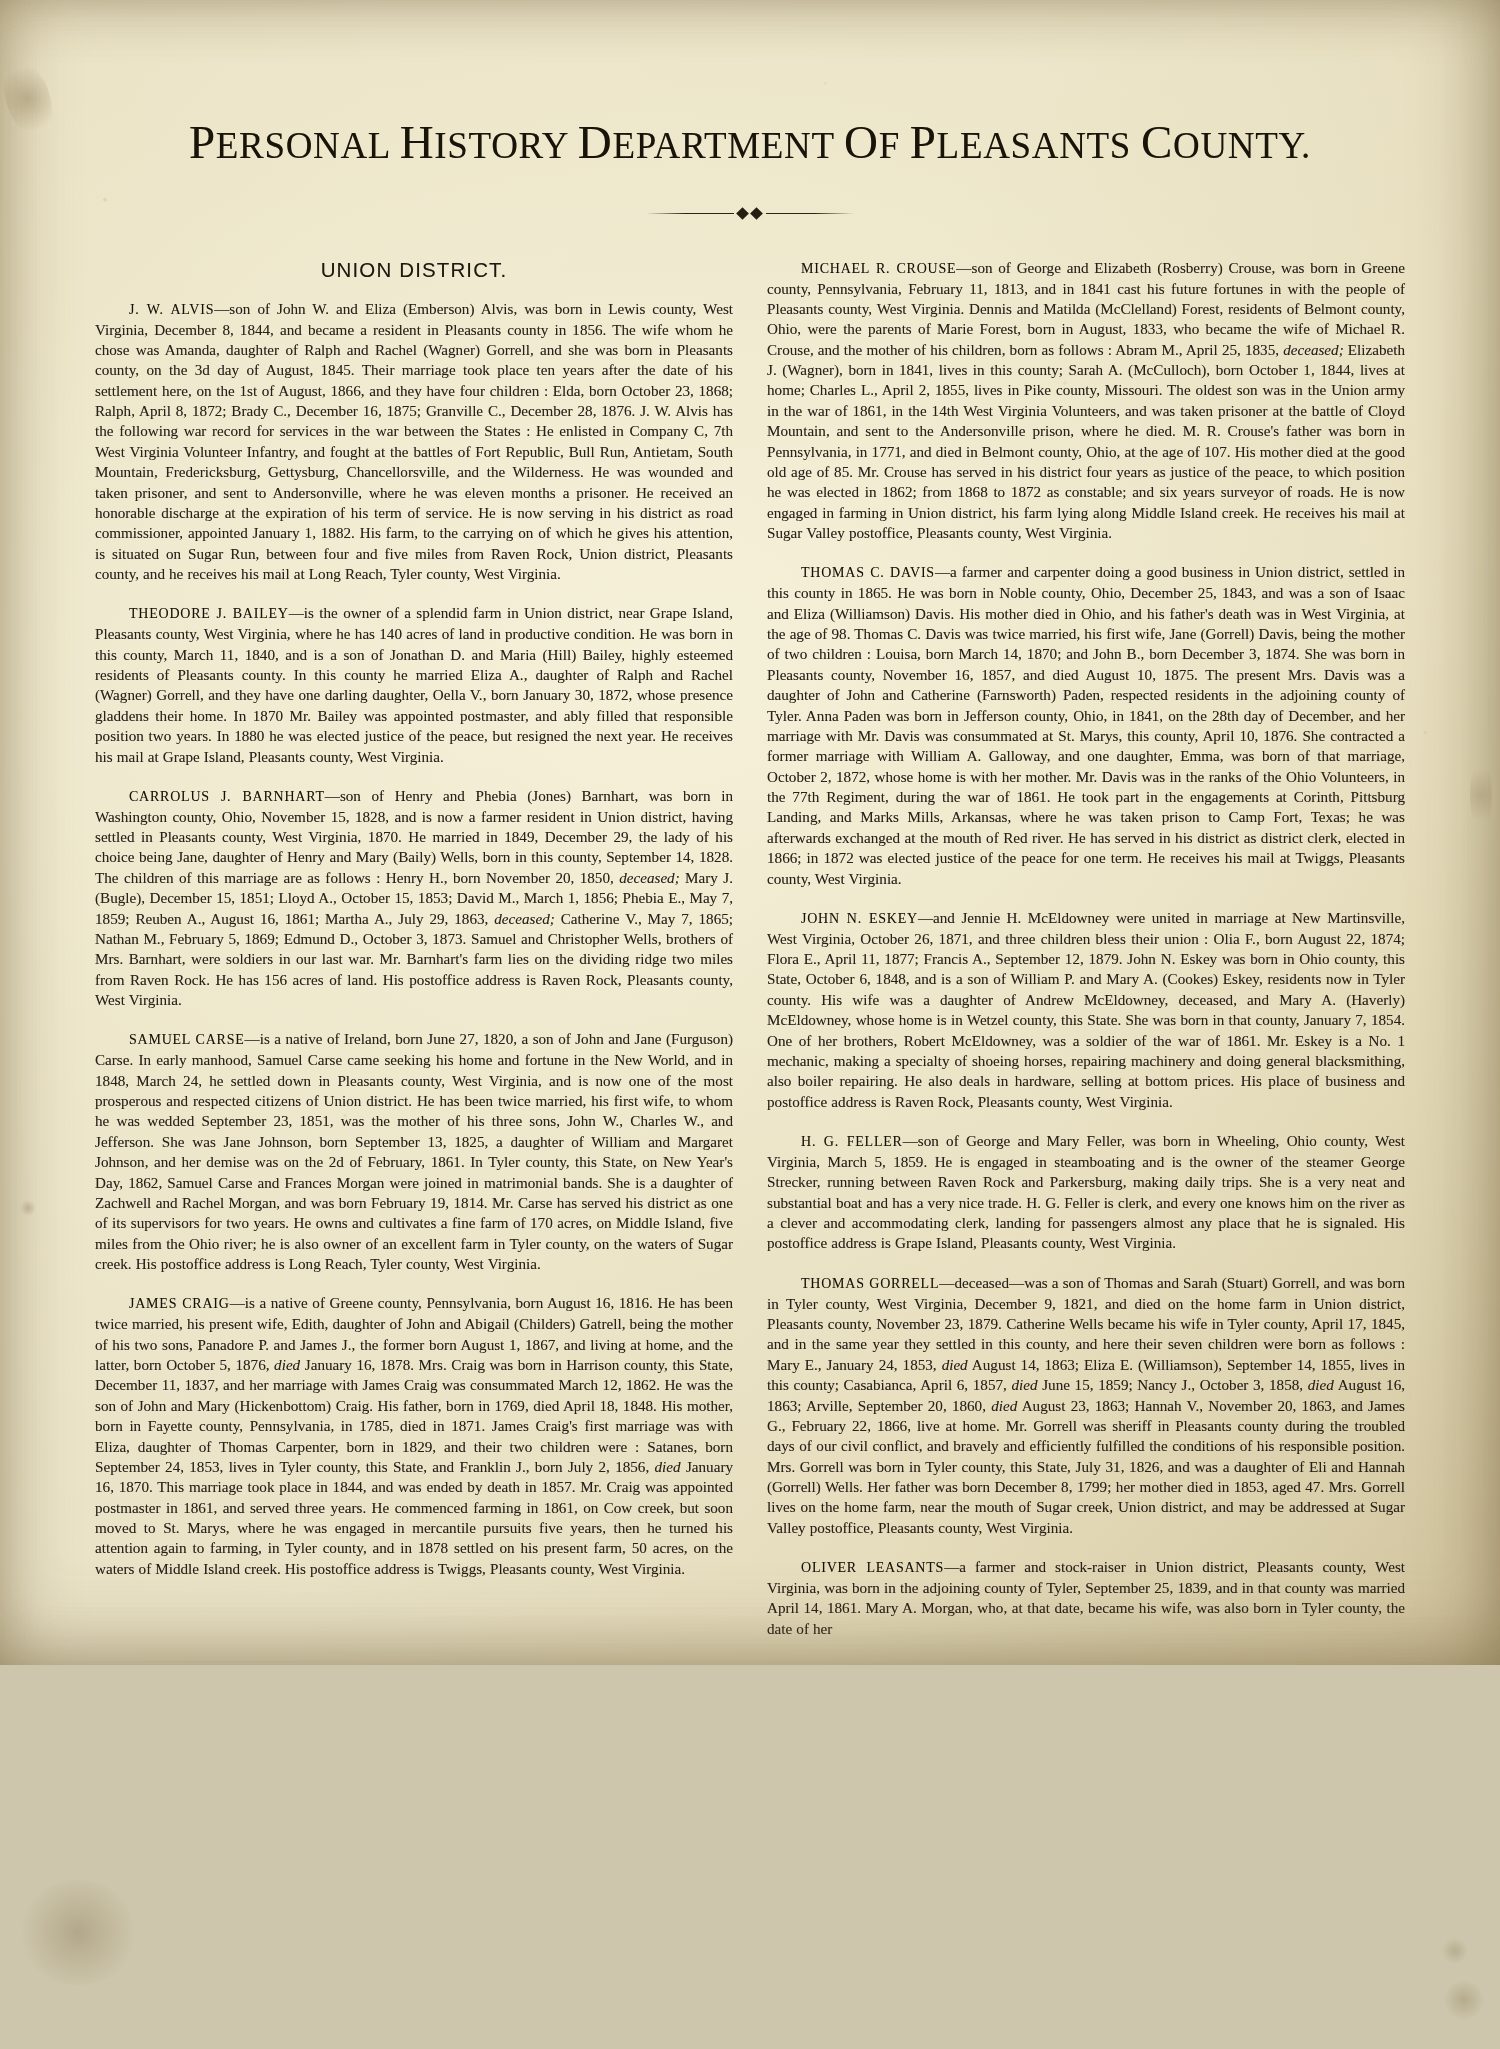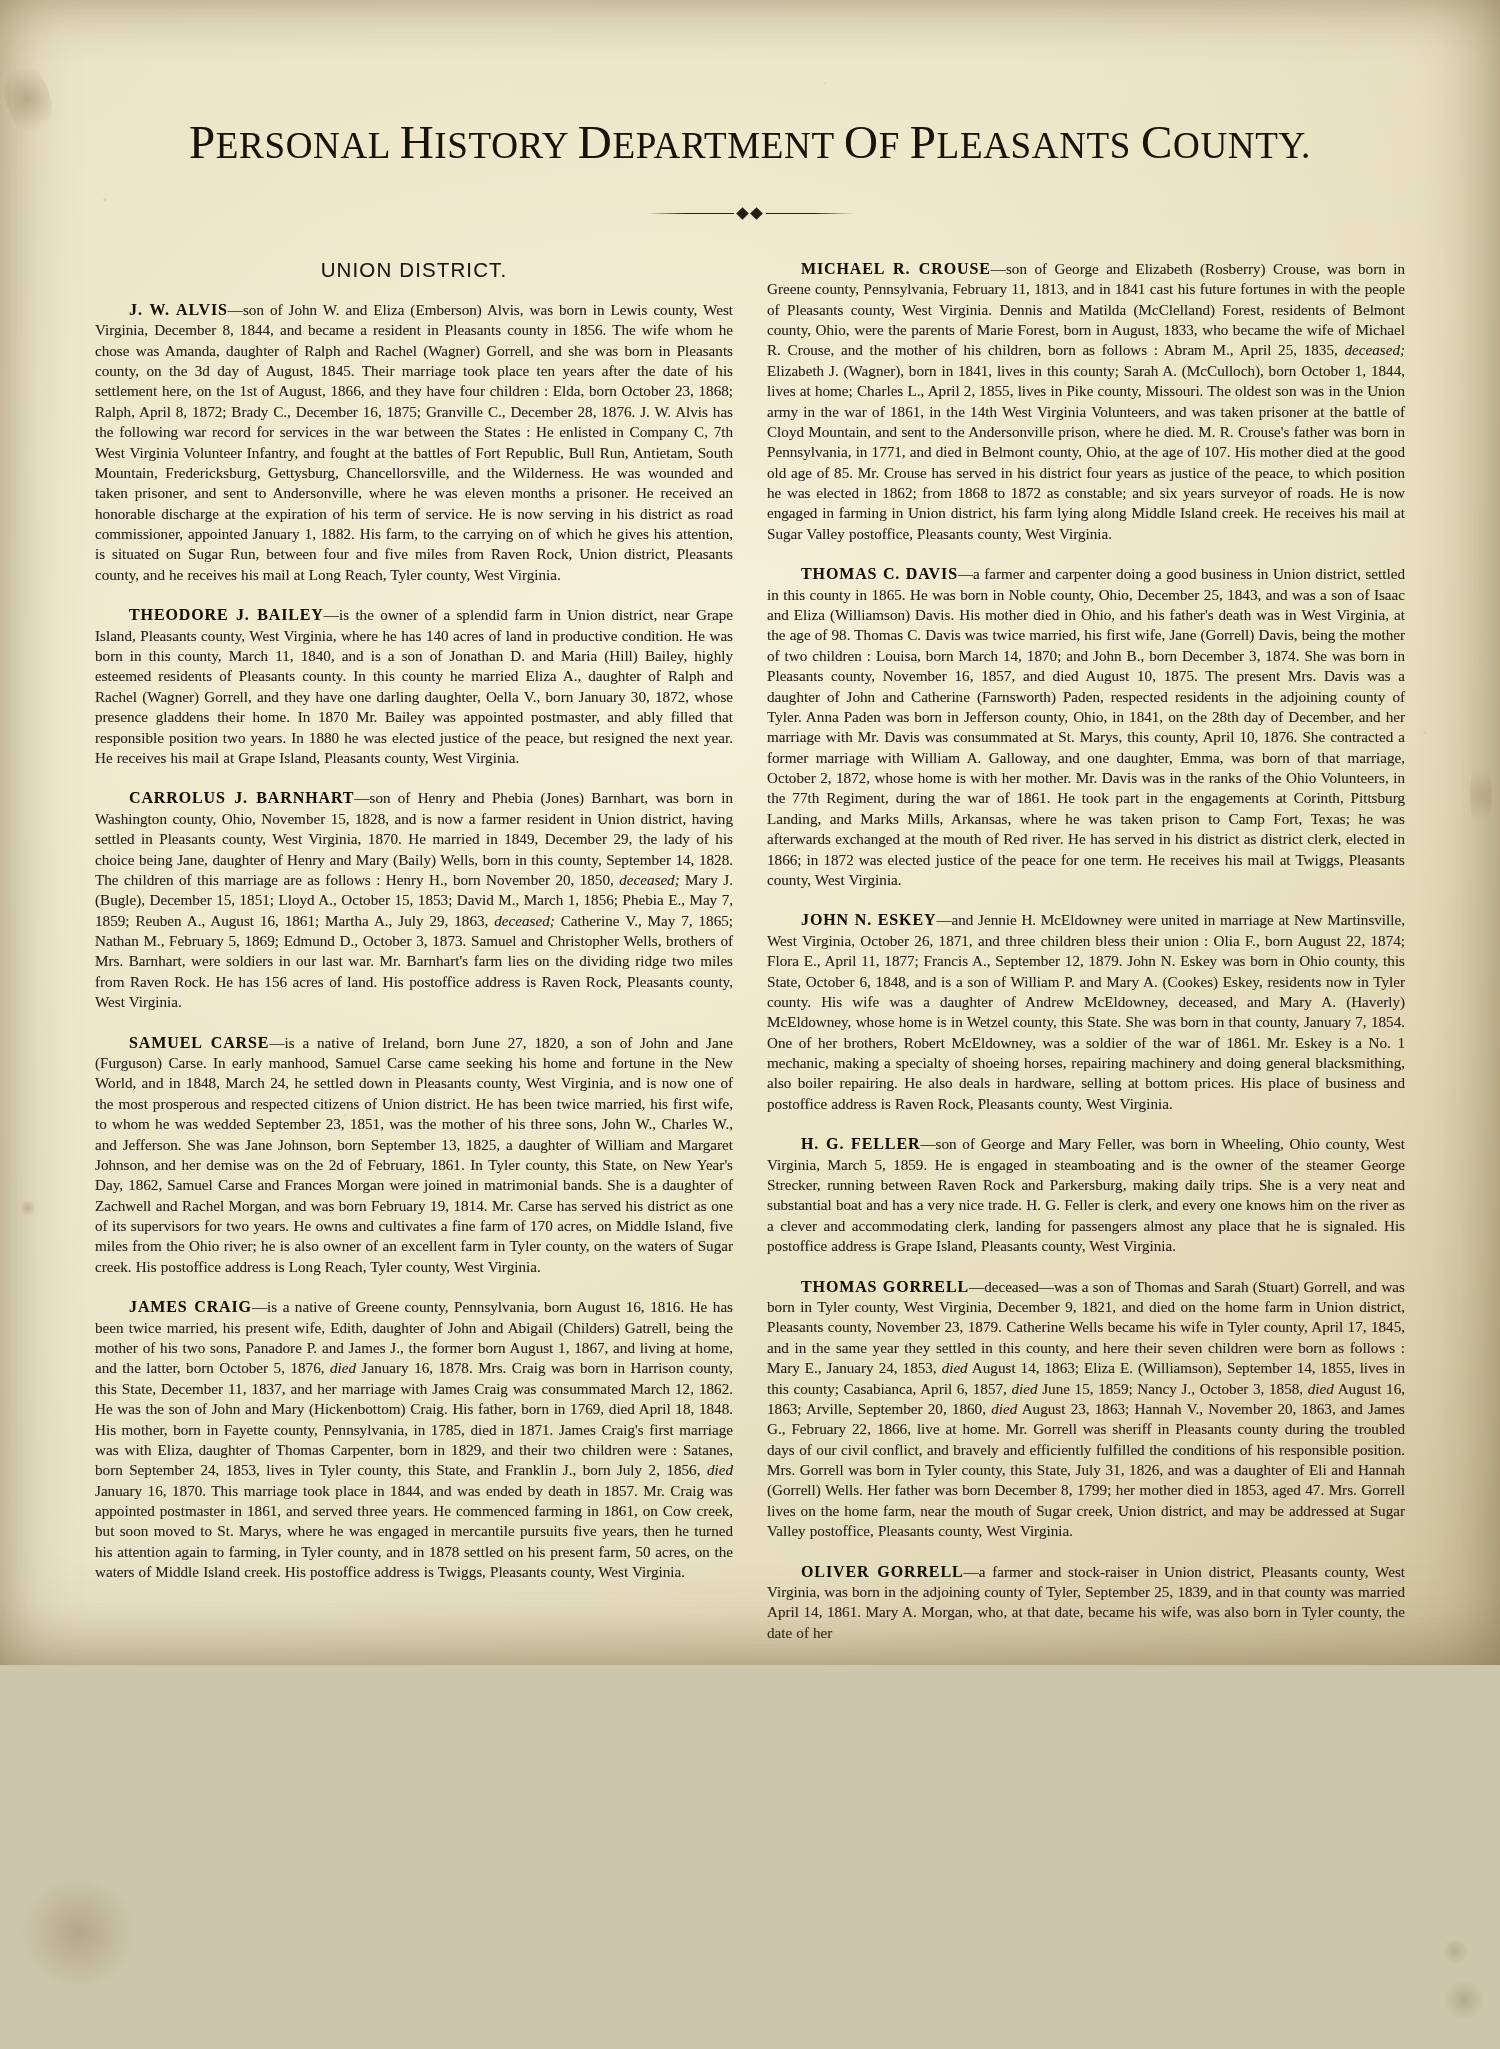--- a/index.html
+++ b/index.html
@@ -140,23 +140,23 @@
     line-height: 1.345;
     text-align: justify;
     text-justify: inter-word;
     text-indent: 34px;
     color: #28211a;
     hyphens: none;
     word-spacing: 0.02em;
   }
   .entry:last-child { margin-bottom: 0; }
   .entry .name {
-    font-weight: bold;
+    font-weight: normal;
     letter-spacing: 0.055em;
-    font-size: 16px;
+    font-size: 14px;
     color: #171208;
   }
   .entry em { }
 
   
   #type-area { text-shadow: 0 0 0.45px rgba(40,30,16,0.30); }
 </style>
 </head>
 <body>
 
@@ -193,21 +193,21 @@
           </div>
       </div>
 
       <div class="col" id="col-right">
         <div id="right-entries">
             <p class="entry"><span class="name">MICHAEL R. CROUSE</span><span>—son of George and Elizabeth (Rosberry) Crouse, was born in Greene county, Pennsylvania, February 11, 1813, and in 1841 cast his future fortunes in with the people of Pleasants county, West Virginia. Dennis and Matilda (McClelland) Forest, residents of Belmont county, Ohio, were the parents of Marie Forest, born in August, 1833, who became the wife of Michael R. Crouse, and the mother of his children, born as follows : Abram M., April 25, 1835, <em>deceased;</em> Elizabeth J. (Wagner), born in 1841, lives in this county; Sarah A. (McCulloch), born October 1, 1844, lives at home; Charles L., April 2, 1855, lives in Pike county, Missouri. The oldest son was in the Union army in the war of 1861, in the 14th West Virginia Volunteers, and was taken prisoner at the battle of Cloyd Mountain, and sent to the Andersonville prison, where he died. M. R. Crouse's father was born in Pennsylvania, in 1771, and died in Belmont county, Ohio, at the age of 107. His mother died at the good old age of 85. Mr. Crouse has served in his district four years as justice of the peace, to which position he was elected in 1862; from 1868 to 1872 as constable; and six years surveyor of roads. He is now engaged in farming in Union district, his farm lying along Middle Island creek. He receives his mail at Sugar Valley postoffice, Pleasants county, West Virginia.</span></p>
             <p class="entry"><span class="name">THOMAS C. DAVIS</span><span>—a farmer and carpenter doing a good business in Union district, settled in this county in 1865. He was born in Noble county, Ohio, December 25, 1843, and was a son of Isaac and Eliza (Williamson) Davis. His mother died in Ohio, and his father's death was in West Virginia, at the age of 98. Thomas C. Davis was twice married, his first wife, Jane (Gorrell) Davis, being the mother of two children : Louisa, born March 14, 1870; and John B., born December 3, 1874. She was born in Pleasants county, November 16, 1857, and died August 10, 1875. The present Mrs. Davis was a daughter of John and Catherine (Farnsworth) Paden, respected residents in the adjoining county of Tyler. Anna Paden was born in Jefferson county, Ohio, in 1841, on the 28th day of December, and her marriage with Mr. Davis was consummated at St. Marys, this county, April 10, 1876. She contracted a former marriage with William A. Galloway, and one daughter, Emma, was born of that marriage, October 2, 1872, whose home is with her mother. Mr. Davis was in the ranks of the Ohio Volunteers, in the 77th Regiment, during the war of 1861. He took part in the engagements at Corinth, Pittsburg Landing, and Marks Mills, Arkansas, where he was taken prison to Camp Fort, Texas; he was afterwards exchanged at the mouth of Red river. He has served in his district as district clerk, elected in 1866; in 1872 was elected justice of the peace for one term. He receives his mail at Twiggs, Pleasants county, West Virginia.</span></p>
             <p class="entry"><span class="name">JOHN N. ESKEY</span><span>—and Jennie H. McEldowney were united in marriage at New Martinsville, West Virginia, October 26, 1871, and three children bless their union : Olia F., born August 22, 1874; Flora E., April 11, 1877; Francis A., September 12, 1879. John N. Eskey was born in Ohio county, this State, October 6, 1848, and is a son of William P. and Mary A. (Cookes) Eskey, residents now in Tyler county. His wife was a daughter of Andrew McEldowney, deceased, and Mary A. (Haverly) McEldowney, whose home is in Wetzel county, this State. She was born in that county, January 7, 1854. One of her brothers, Robert McEldowney, was a soldier of the war of 1861. Mr. Eskey is a No. 1 mechanic, making a specialty of shoeing horses, repairing machinery and doing general blacksmithing, also boiler repairing. He also deals in hardware, selling at bottom prices. His place of business and postoffice address is Raven Rock, Pleasants county, West Virginia.</span></p>
             <p class="entry"><span class="name">H. G. FELLER</span><span>—son of George and Mary Feller, was born in Wheeling, Ohio county, West Virginia, March 5, 1859. He is engaged in steamboating and is the owner of the steamer George Strecker, running between Raven Rock and Parkersburg, making daily trips. She is a very neat and substantial boat and has a very nice trade. H. G. Feller is clerk, and every one knows him on the river as a clever and accommodating clerk, landing for passengers almost any place that he is signaled. His postoffice address is Grape Island, Pleasants county, West Virginia.</span></p>
             <p class="entry"><span class="name">THOMAS GORRELL</span><span>—deceased—was a son of Thomas and Sarah (Stuart) Gorrell, and was born in Tyler county, West Virginia, December 9, 1821, and died on the home farm in Union district, Pleasants county, November 23, 1879. Catherine Wells became his wife in Tyler county, April 17, 1845, and in the same year they settled in this county, and here their seven children were born as follows : Mary E., January 24, 1853, <em>died</em> August 14, 1863; Eliza E. (Williamson), September 14, 1855, lives in this county; Casabianca, April 6, 1857, <em>died</em> June 15, 1859; Nancy J., October 3, 1858, <em>died</em> August 16, 1863; Arville, September 20, 1860, <em>died</em> August 23, 1863; Hannah V., November 20, 1863, and James G., February 22, 1866, live at home. Mr. Gorrell was sheriff in Pleasants county during the troubled days of our civil conflict, and bravely and efficiently fulfilled the conditions of his responsible position. Mrs. Gorrell was born in Tyler county, this State, July 31, 1826, and was a daughter of Eli and Hannah (Gorrell) Wells. Her father was born December 8, 1799; her mother died in 1853, aged 47. Mrs. Gorrell lives on the home farm, near the mouth of Sugar creek, Union district, and may be addressed at Sugar Valley postoffice, Pleasants county, West Virginia.</span></p>
-            <p class="entry"><span class="name">OLIVER GORRELL</span><span>—a farmer and stock-raiser in Union district, Pleasants county, West Virginia, was born in the adjoining county of Tyler, September 25, 1839, and in that county was married April 14, 1861. Mary A. Morgan, who, at that date, became his wife, was also born in Tyler county, the date of her</span></p>
+            <p class="entry"><span class="name">OLIVER LEASANTS</span><span>—a farmer and stock-raiser in Union district, Pleasants county, West Virginia, was born in the adjoining county of Tyler, September 25, 1839, and in that county was married April 14, 1861. Mary A. Morgan, who, at that date, became his wife, was also born in Tyler county, the date of her</span></p>
           </div>
       </div>
 
     </div>
   </div>
 
   <div id="edge-shade"></div>
 </div>
 
 </body></html>

